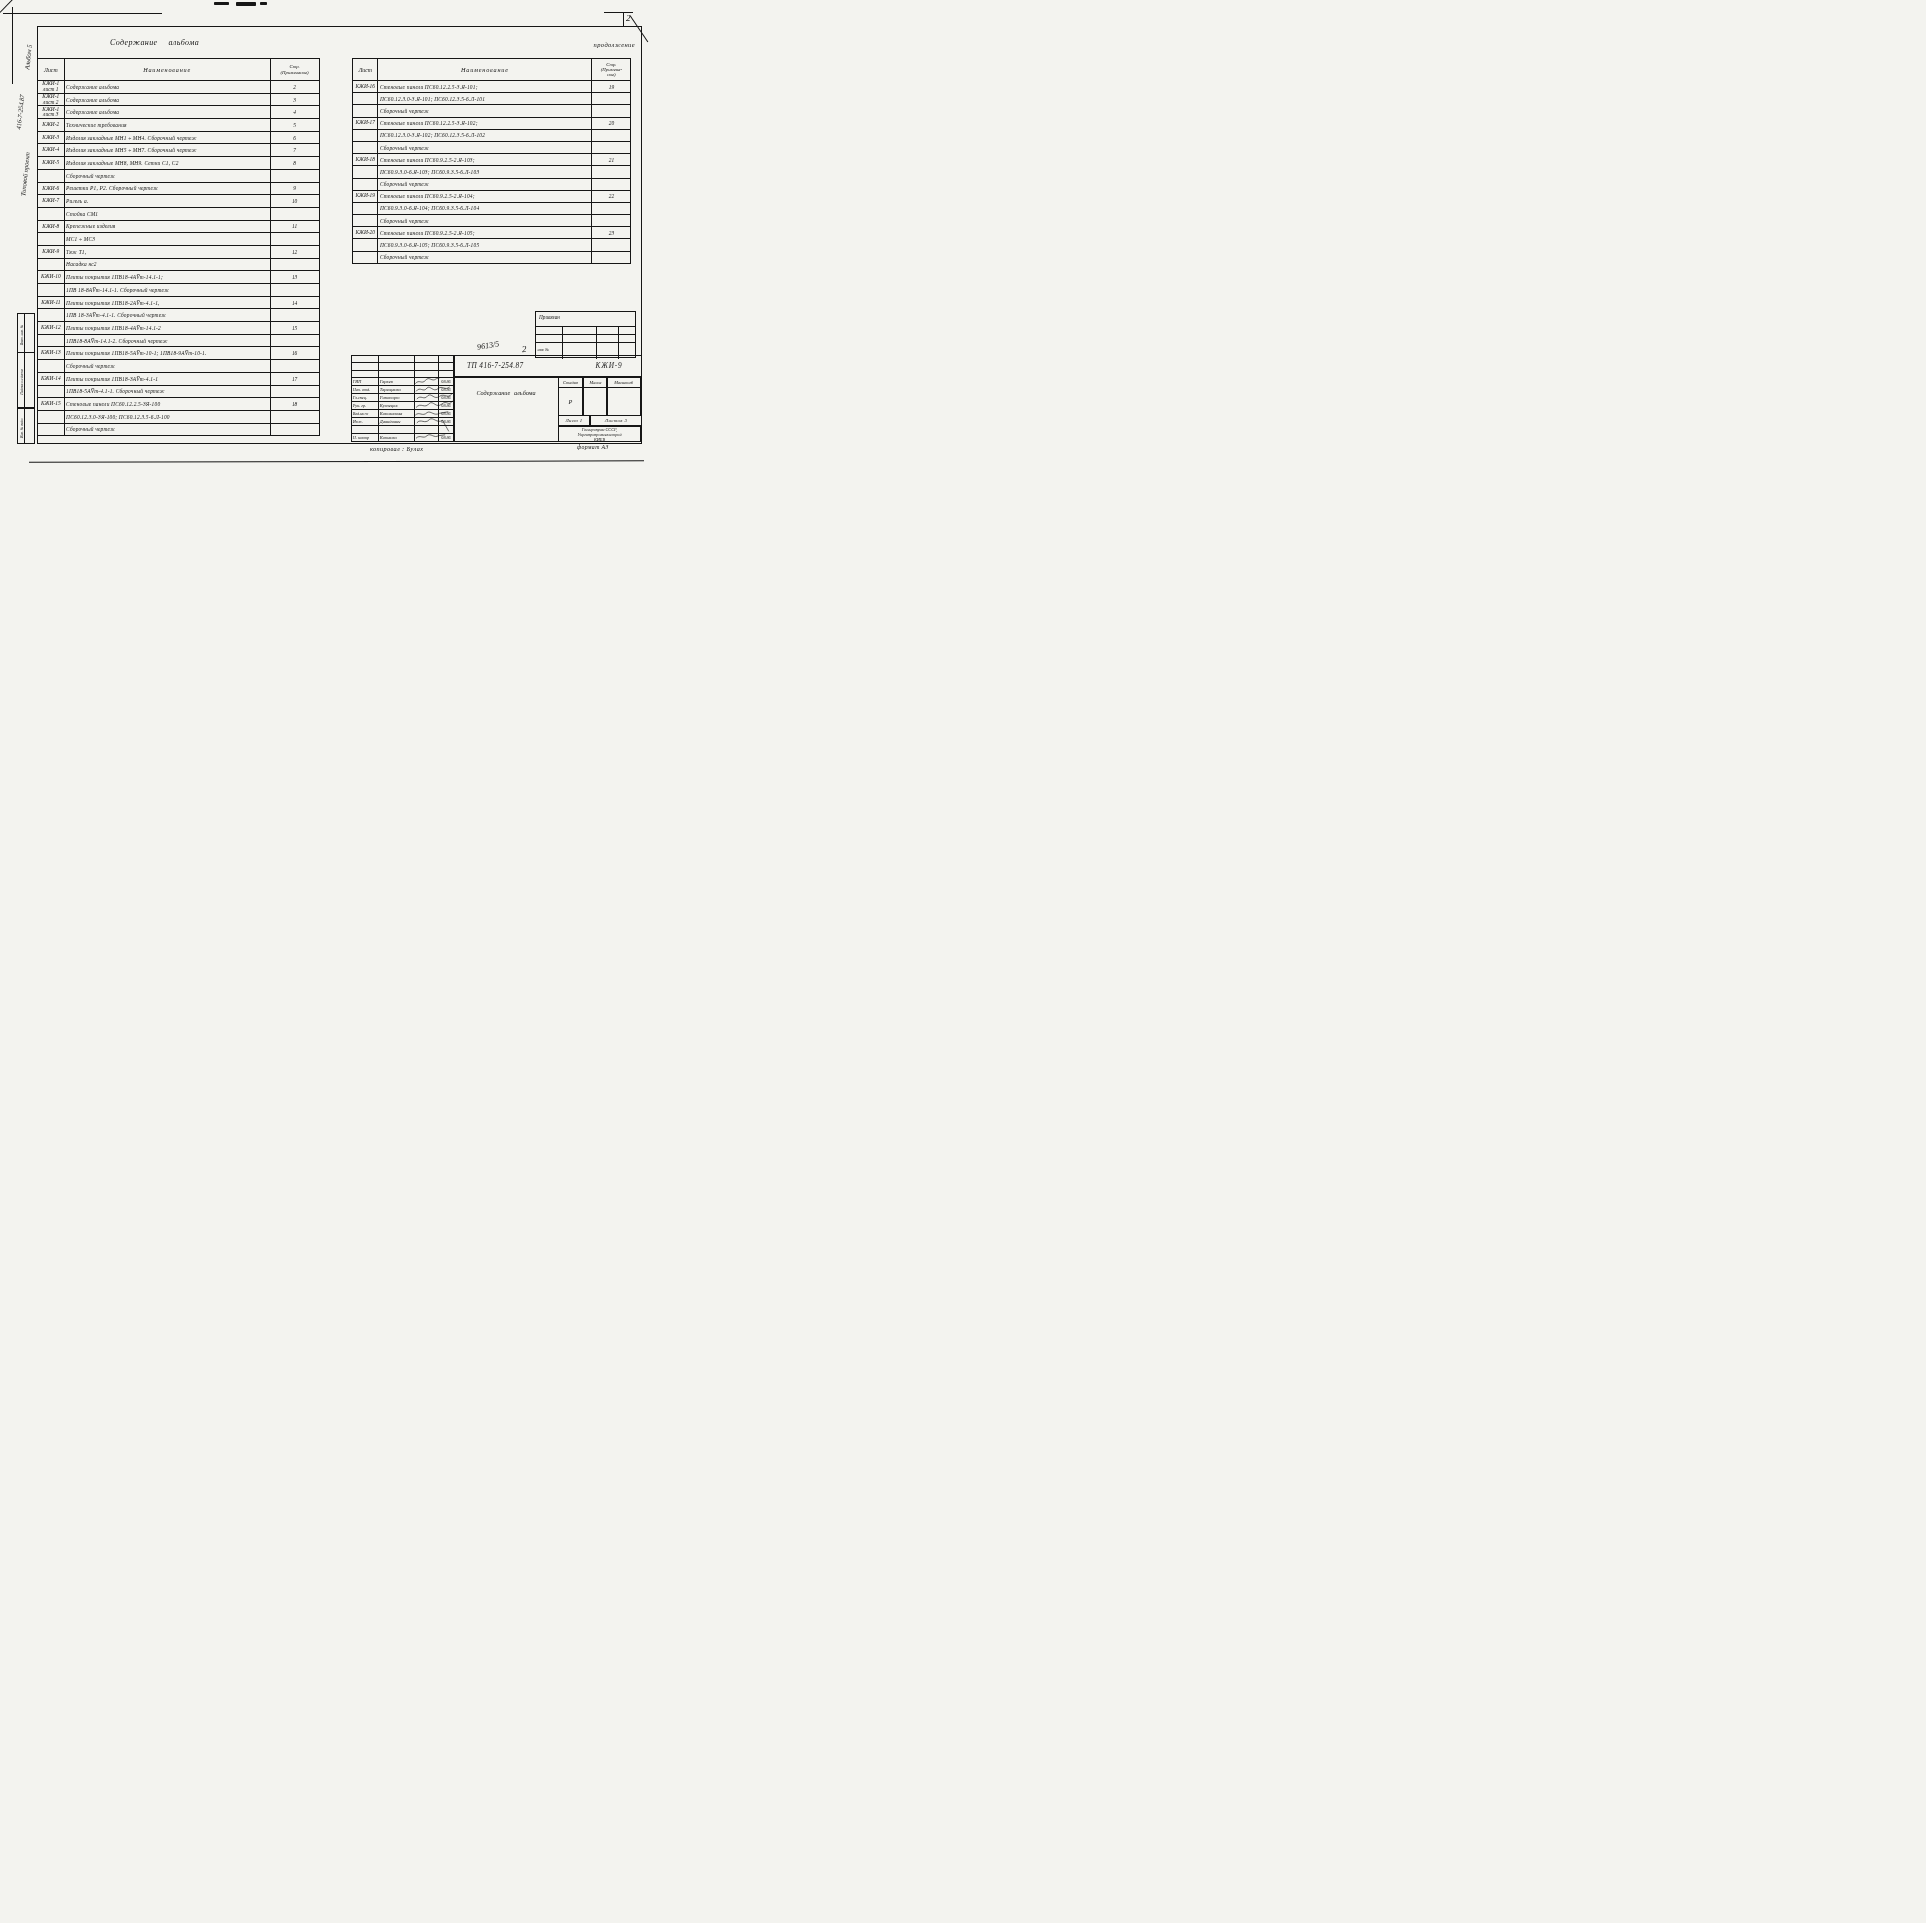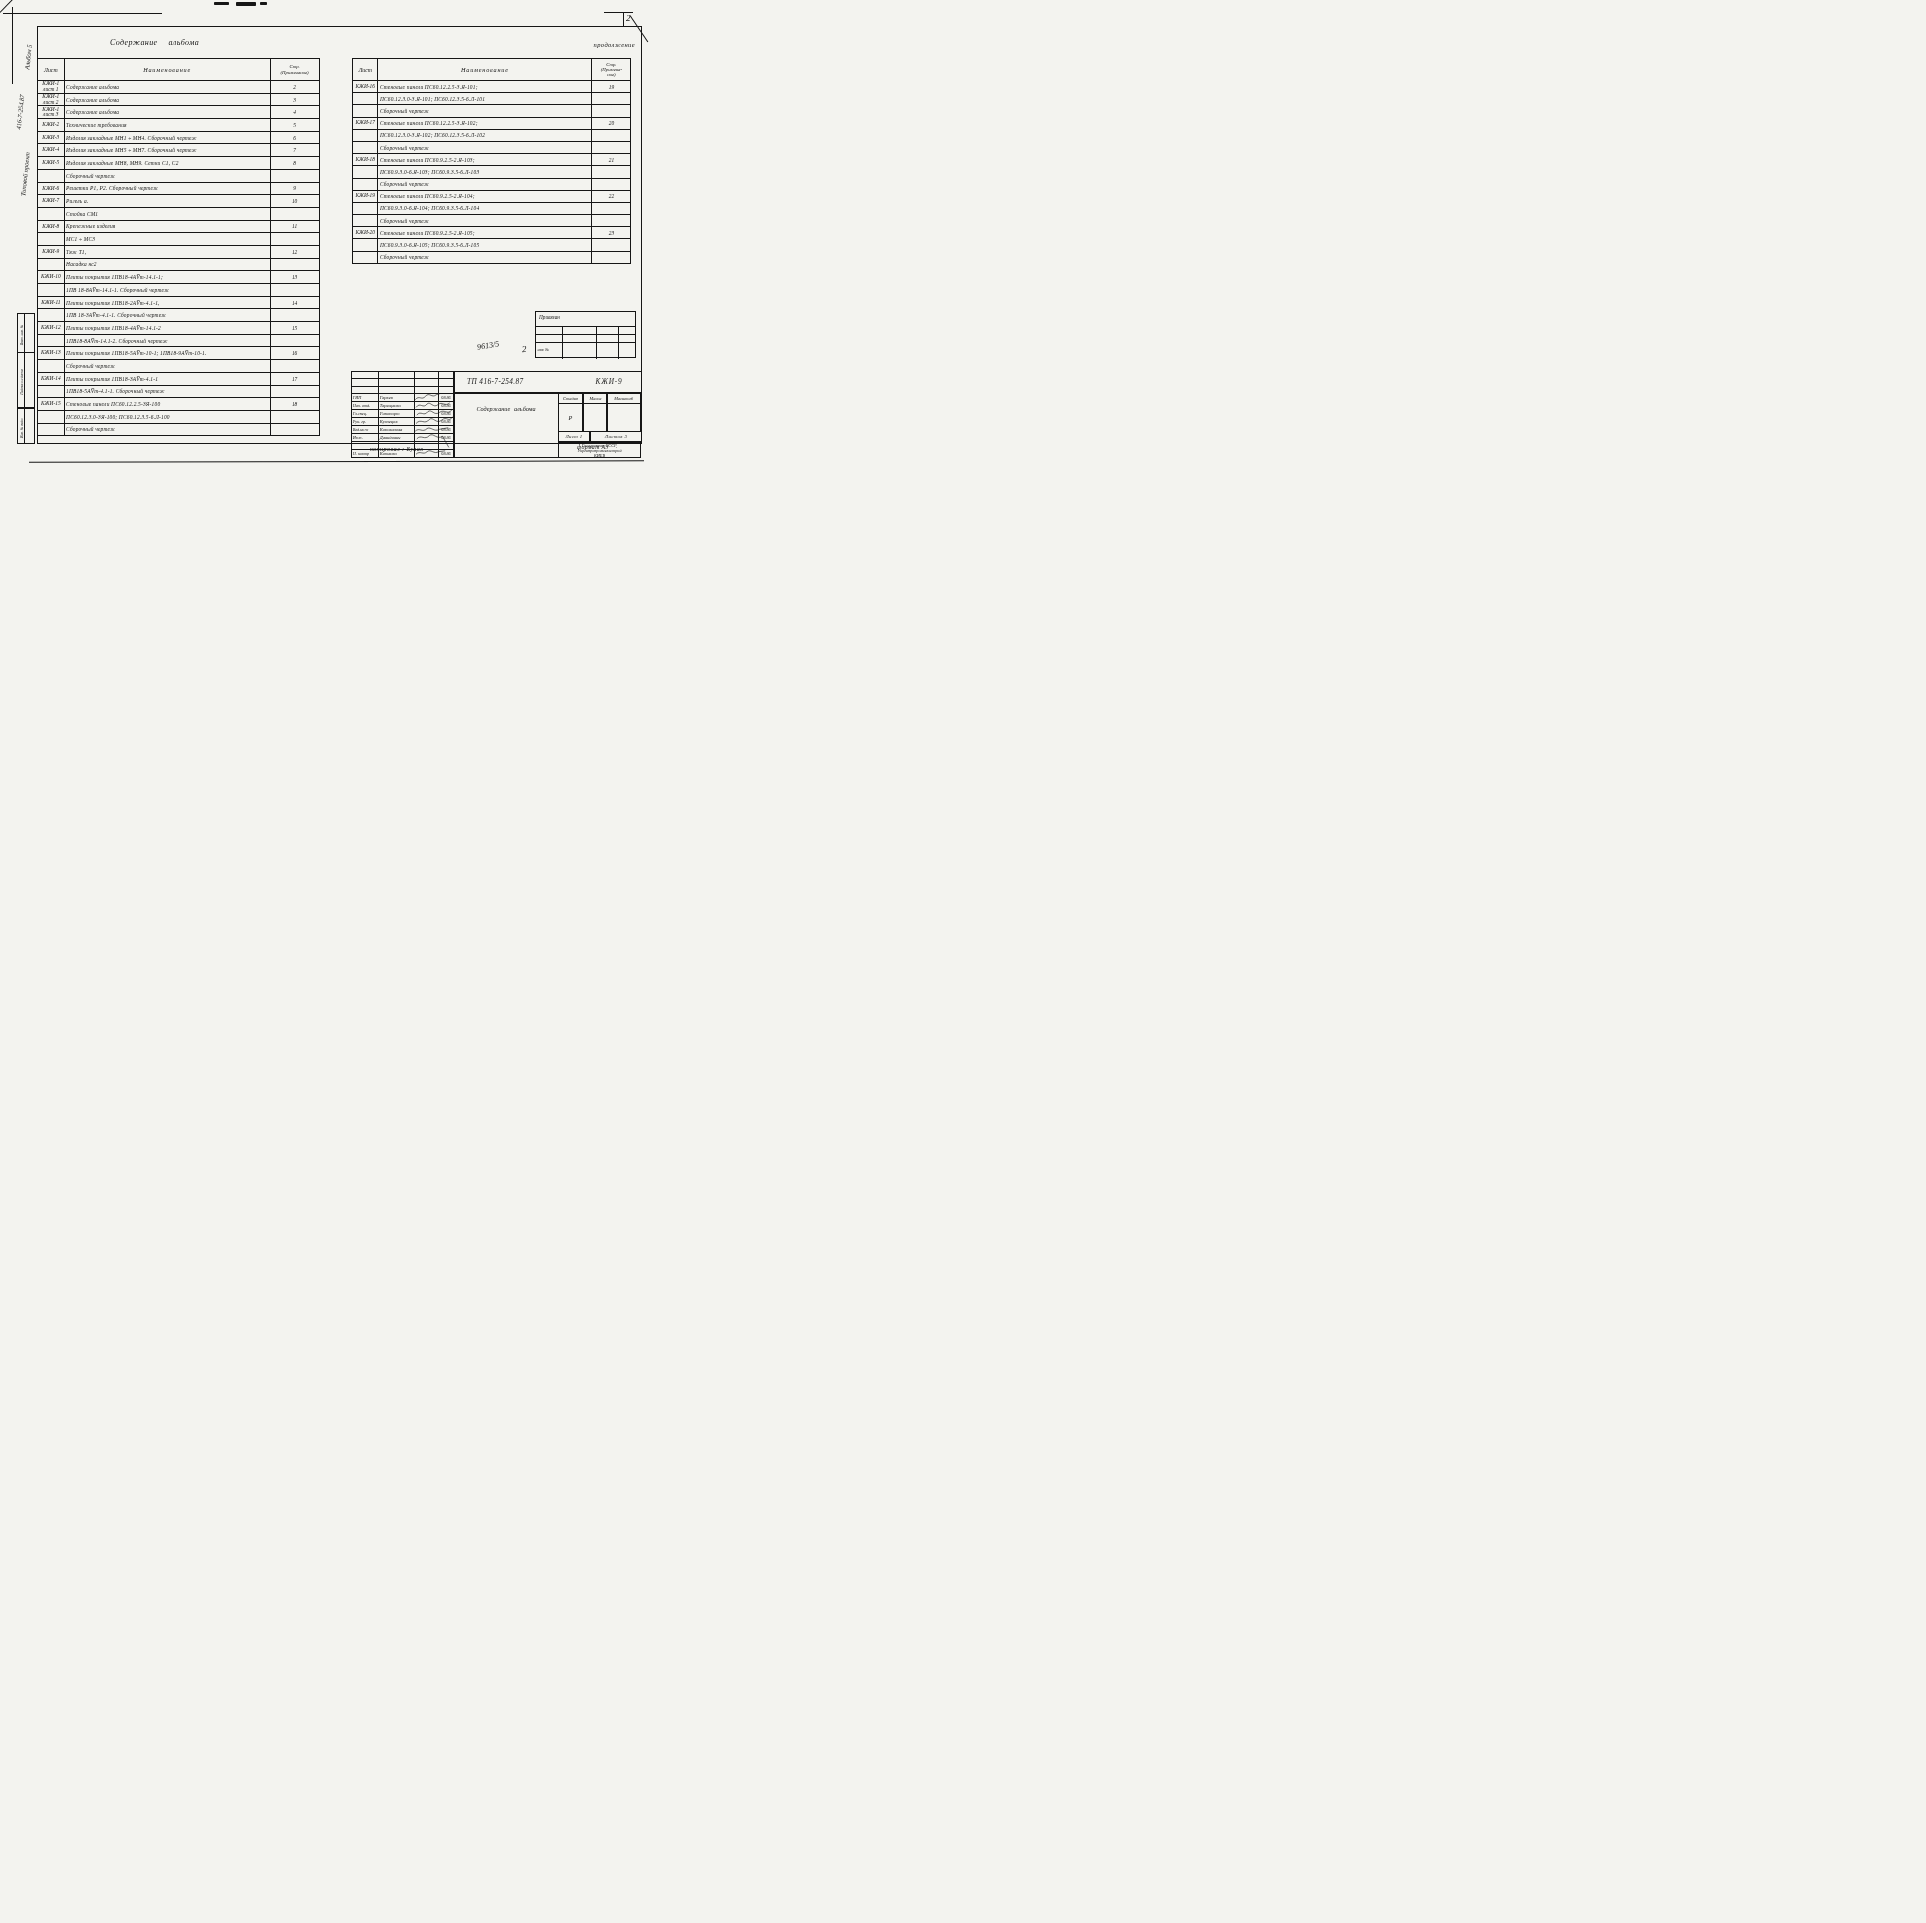--- a/index.html
+++ b/index.html
@@ -53,21 +53,21 @@
   .annex{position:absolute;left:535px;top:311px;width:101px;height:47px;
          border:1.2px solid #161616;box-sizing:border-box;}
   .annex .hline{position:absolute;left:0;width:100%;height:0.8px;background:#161616;}
   .annex .vline{position:absolute;top:15px;width:0.8px;height:32px;background:#161616;}
   .annex .cap{position:absolute;left:3.1px;top:2.3px;font-size:5.2px;font-style:italic;}
   .annex .inv{position:absolute;left:1.5px;top:35px;font-size:4.4px;font-style:italic;white-space:nowrap;}
 
   .hw-note{position:absolute;font-style:italic;}
 
   
-  .tblock{position:absolute;left:351px;top:371px;width:290px;height:87px;}
+  .tblock{position:absolute;left:351px;top:355px;width:290px;height:87px;}
   .tblock .cell{position:absolute;border:0.8px solid #161616;box-sizing:border-box;}
   table.sig{border-collapse:collapse;table-layout:fixed;position:absolute;left:0;top:0;
             width:102px;height:87px;border:1.2px solid #161616;}
   table.sig td{border:0.8px solid #161616;padding:0 0.8px;font-style:italic;overflow:hidden;white-space:nowrap;}
   table.sig thead tr{height:7.3px;}
   table.sig tbody tr{height:8px;}
   td.c-role{font-size:4.2px;}
   td.c-name2{font-size:4.6px;}
   td.c-sig{font-size:3.9px;}
   td.c-date{font-size:4.2px;text-align:center;}

